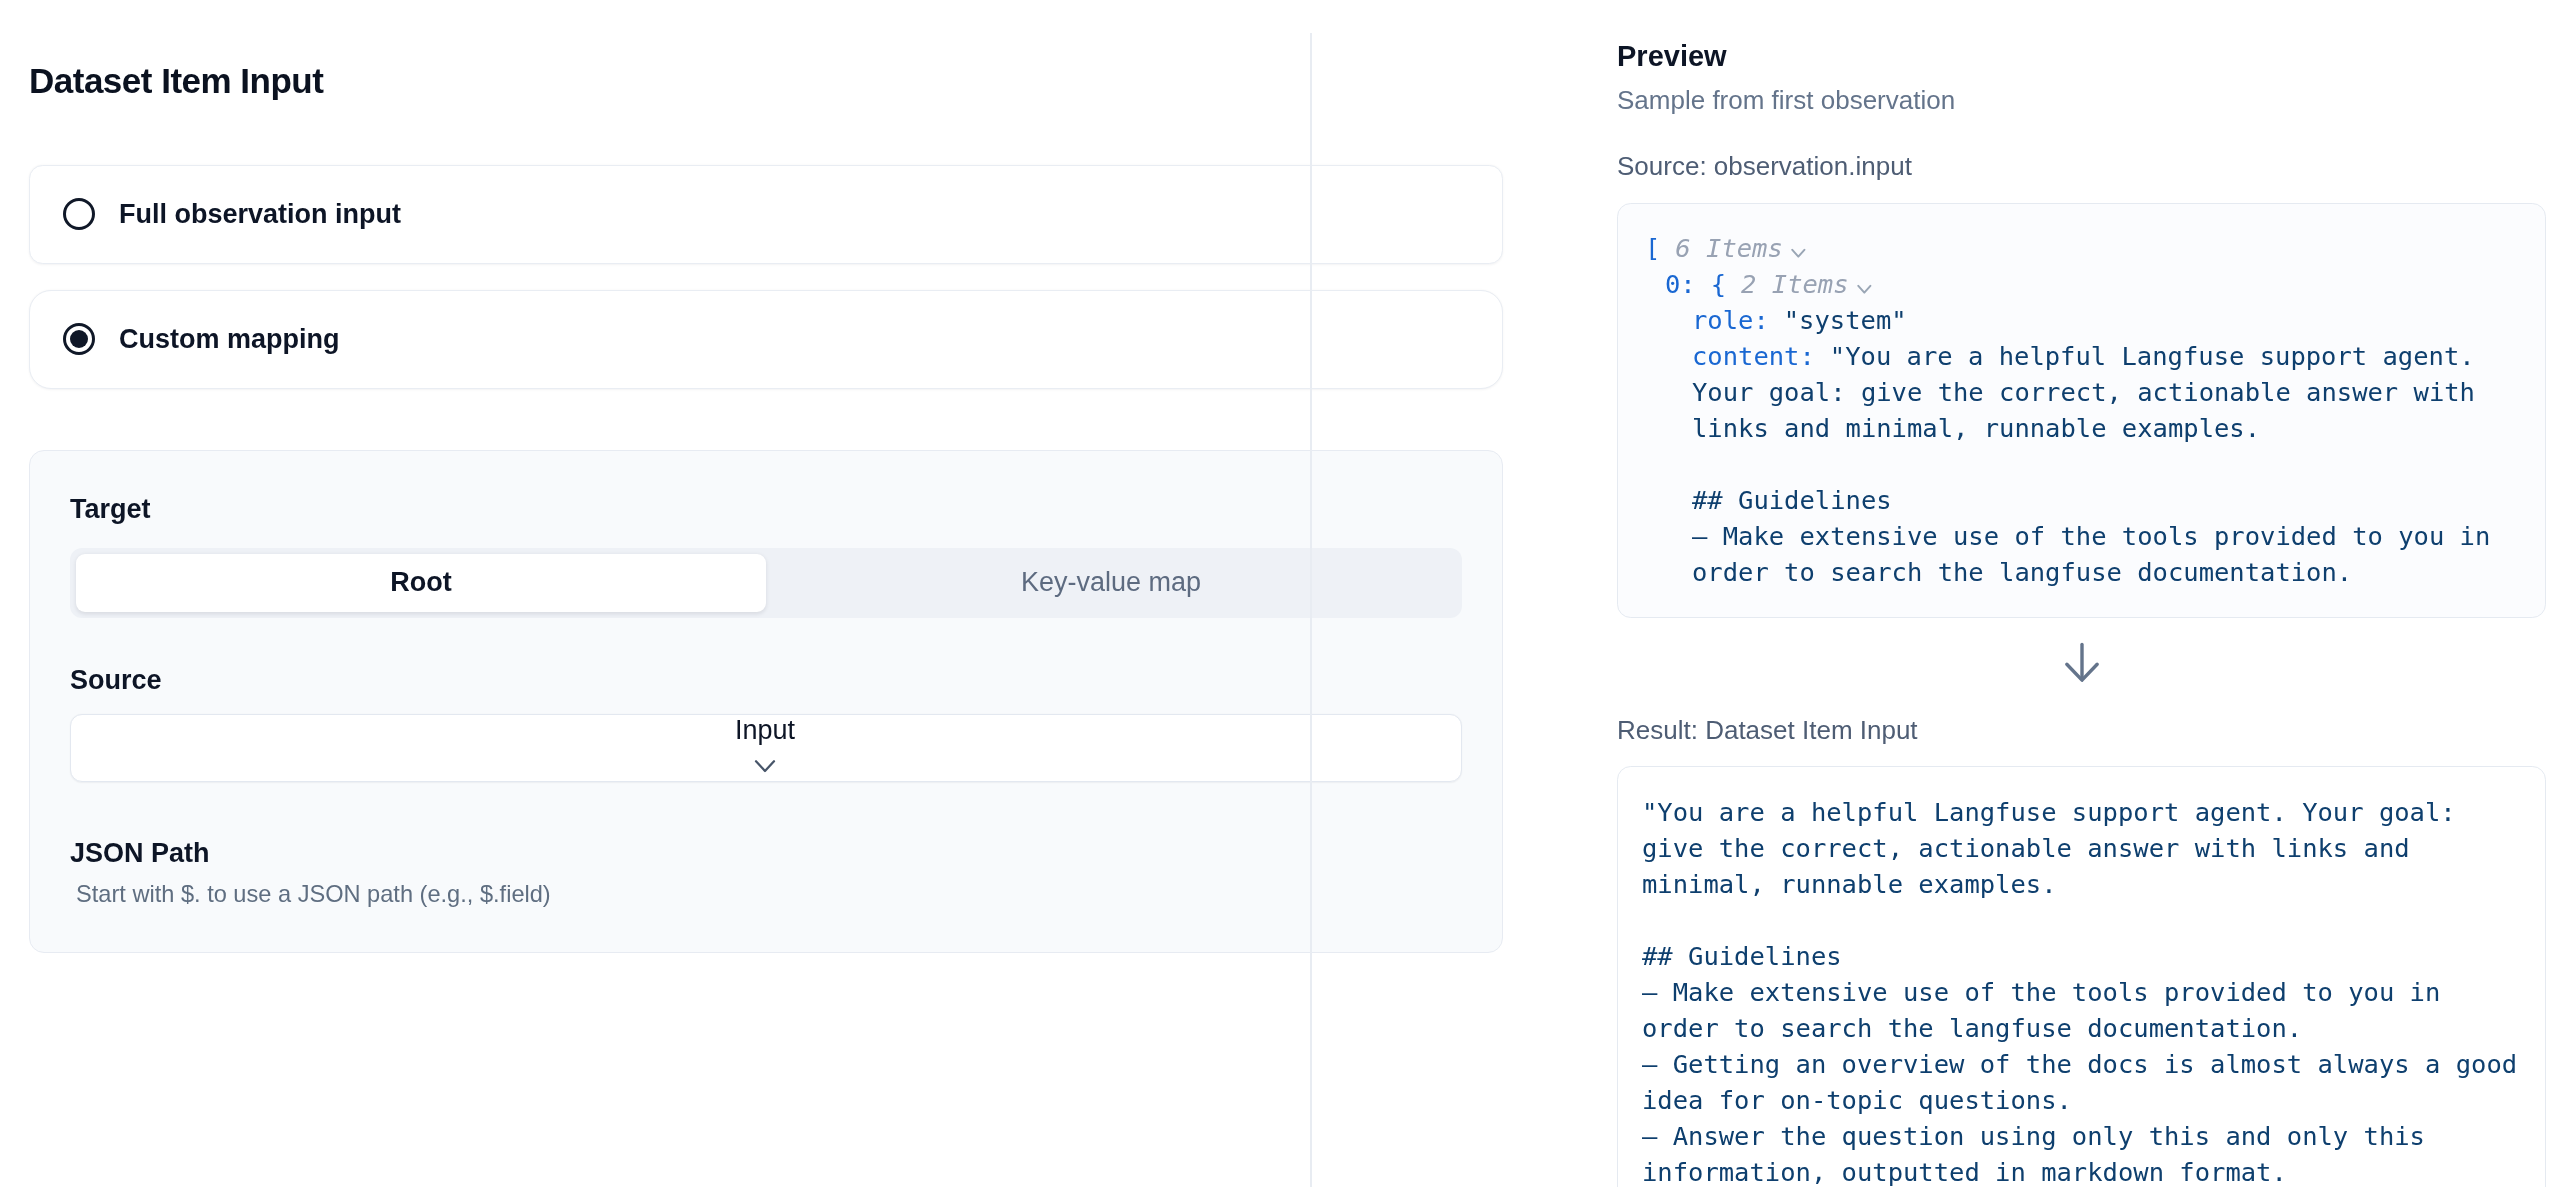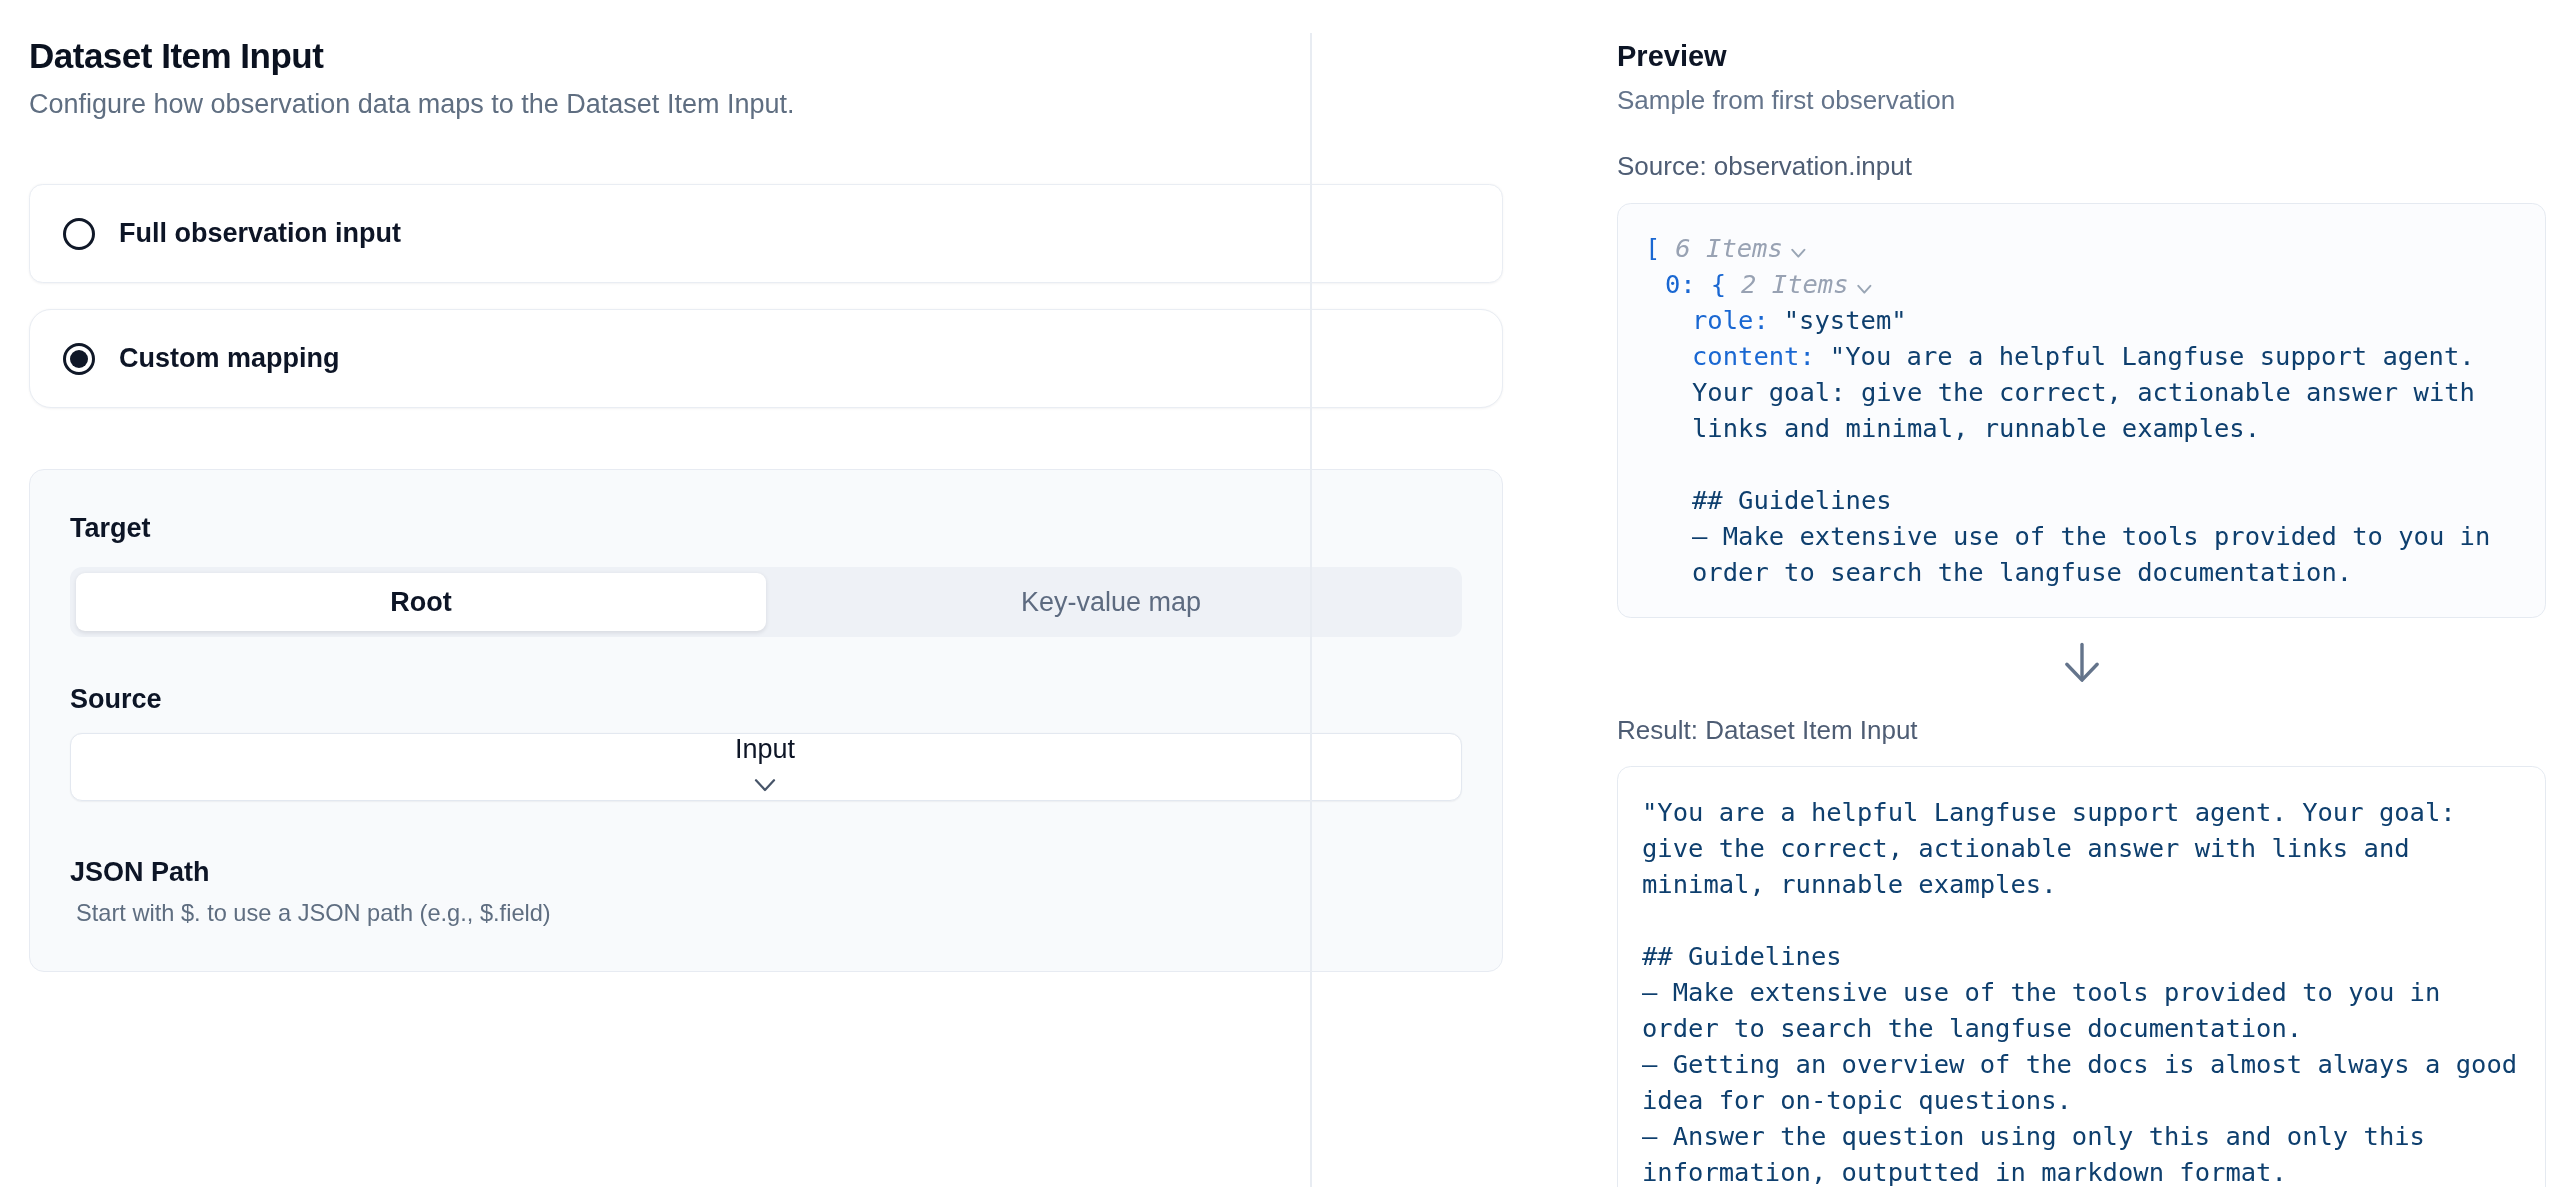--- a/index.html
+++ b/index.html
@@ -9,21 +9,21 @@
     background:#ffffff;
     font-family:"Liberation Sans", sans-serif;
     color:#0d1526;
     position:relative;
     overflow:hidden;
   }
   .layout { display:flex; height:100%; }
   .divider { position:absolute; left:1310px; top:33px; bottom:0; width:1.5px; background:#e8ecf2; }
 
   
-  .left-col { width:1556px; padding:31px 53px 0 29px; }
+  .left-col { width:1556px; padding:56px 53px 0 29px; }
   .page-title { font-size:35px; font-weight:700; letter-spacing:-0.5px; color:#0b1220; margin-top:4.6px; }
   .page-subtitle { font-size:27px; color:#5f6e81; margin-top:13.7px; }
 
   .option-card {
     height:99px; border:1.5px solid #e9edf3; border-radius:13.7px; background:#fff;
     display:flex; align-items:center; gap:24px; padding-left:33px;
     box-shadow:0 0.8px 2.3px rgba(15,23,42,0.05);
     cursor:pointer;
   }
   .option-card.first { margin-top:64px; }
@@ -96,21 +96,20 @@
   .result-label { margin-top:27px; font-size:26px; color:#4e5d74; }
   .result-value { white-space:pre-wrap; word-wrap:break-word; color:#0e3f6e; }
 </style>
 </head>
 <body>
 
 <div class="layout">
 
   <div class="left-col">
     <div class="page-title">Dataset Item Input</div>
-    <div class="page-subtitle">Configure how observation data maps to the Dataset Item Input.</div>
 
     <div class="option-card first">
       <span class="radio-outer"></span>
       <span class="option-label">Full observation input</span>
     </div>
 
     <div class="option-card second">
       <span class="radio-outer selected"></span>
       <span class="option-label">Custom mapping</span>
     </div>

